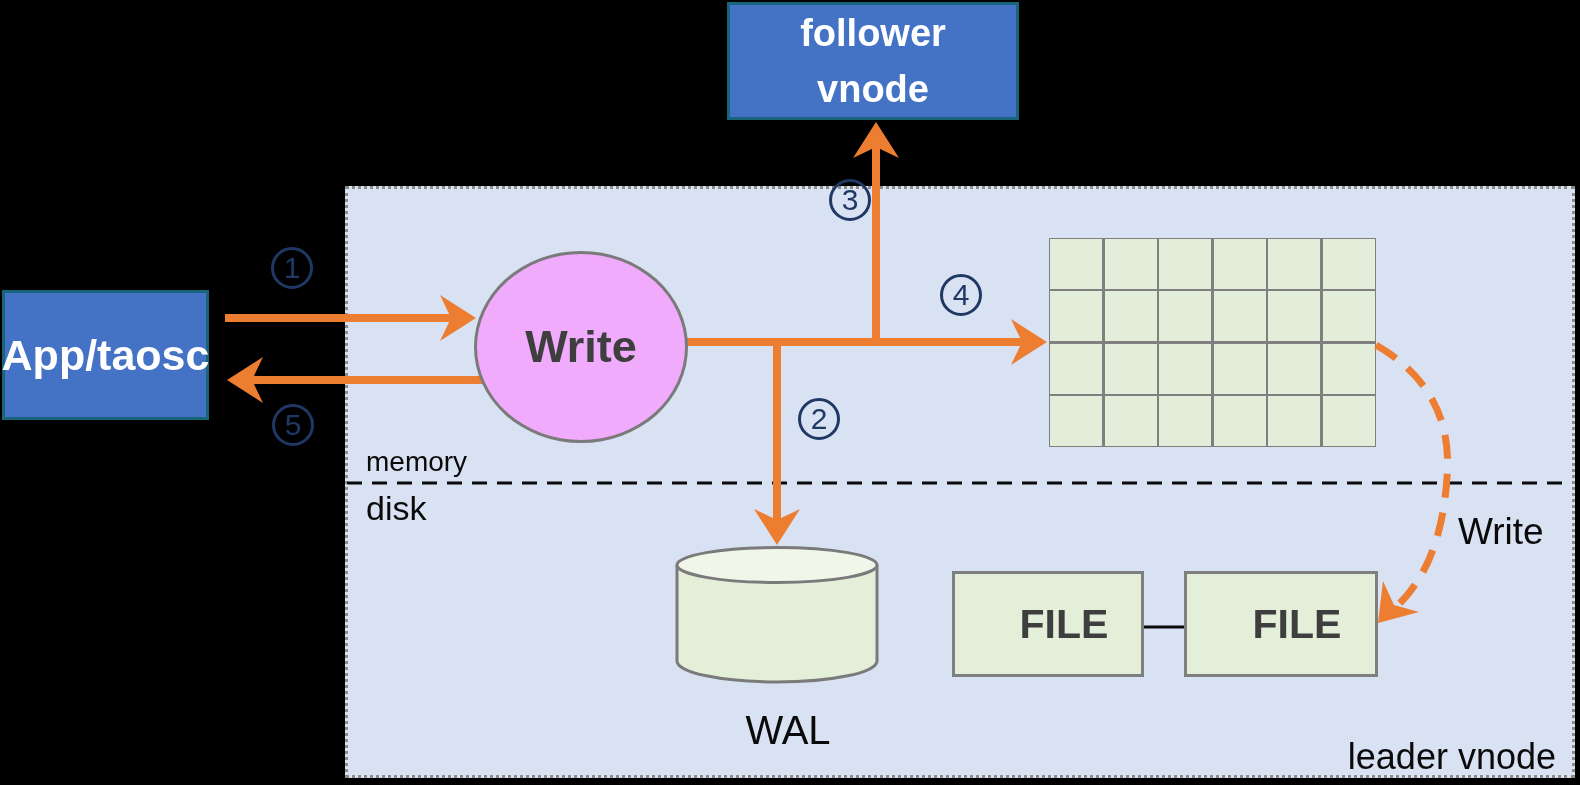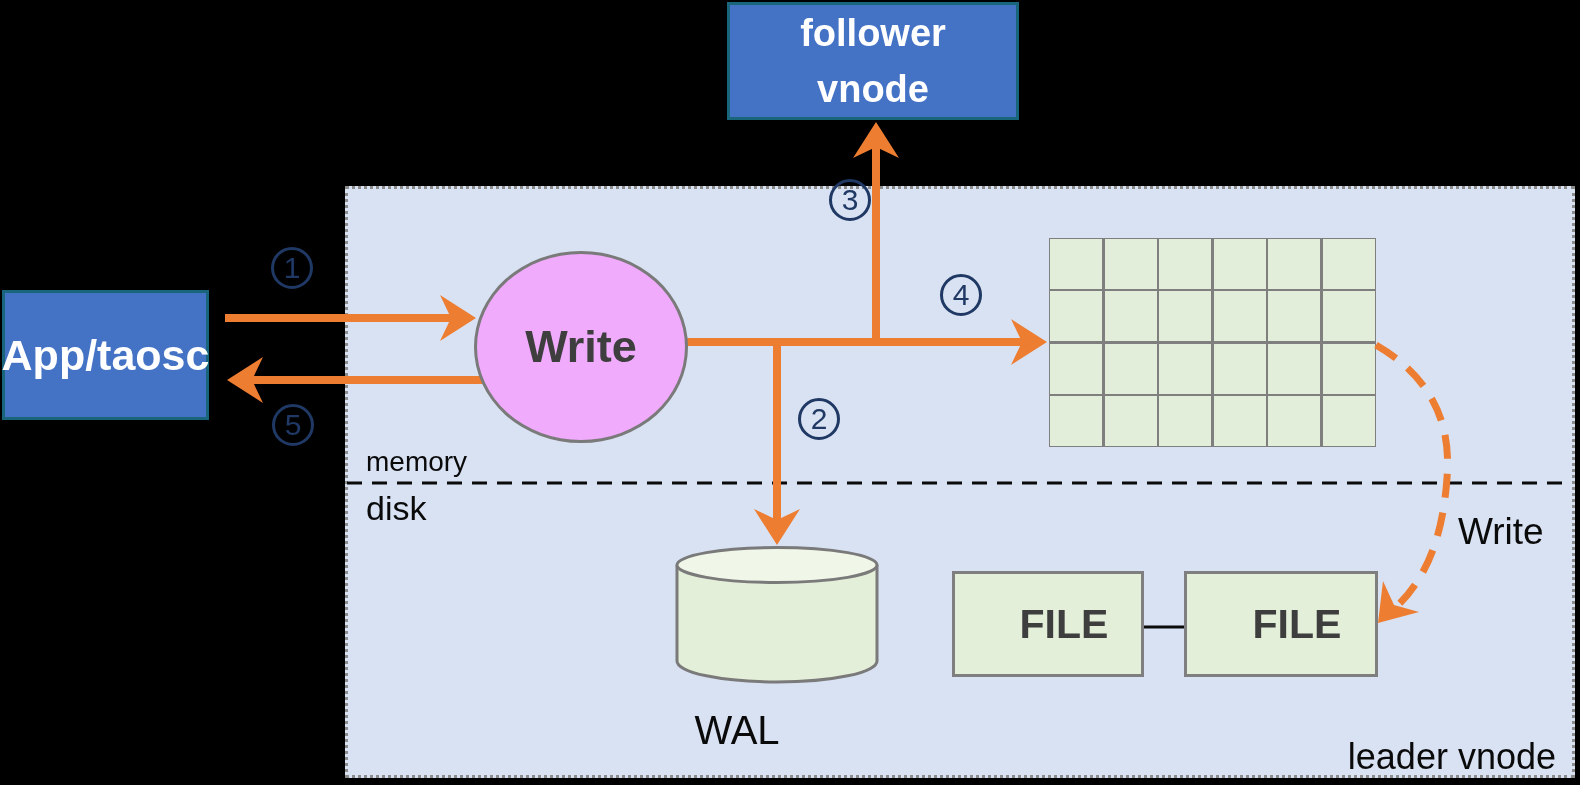--- a/index.html
+++ b/index.html
@@ -44,21 +44,21 @@
     box-sizing:border-box;background:transparent;font-weight:400;
   }
   #step1{left:271px;top:247px;}
   #step2{left:798px;top:398px;}
   #step3{left:829px;top:179px;}
   #step4{left:940px;top:274px;}
   #step5{left:272px;top:404px;}
   .lbl{position:absolute;color:#0A0A0A;}
   #lbl-memory{left:366px;top:446px;font-size:28px;}
   #lbl-disk{left:366px;top:489px;font-size:34px;}
-  #lbl-wal{left:637px;top:708px;width:200px;text-align:center;font-size:40px;}
+  #lbl-wal{left:688px;top:708px;width:200px;text-align:center;font-size:40px;}
   #lbl-leader{left:1330px;top:736px;width:226px;text-align:right;font-size:36px;}
   #lbl-flush{left:1458px;top:511px;font-size:37px;}
   svg.overlay{position:absolute;left:0;top:0;pointer-events:none;}
 </style>
 </head>
 <body>
 
 <div id="canvas">
 
   <div class="panel"></div>

